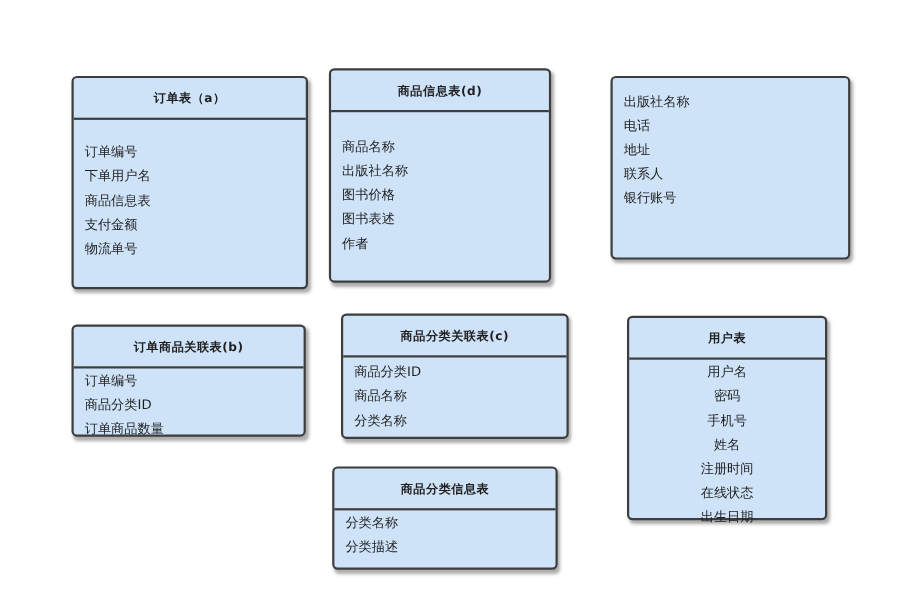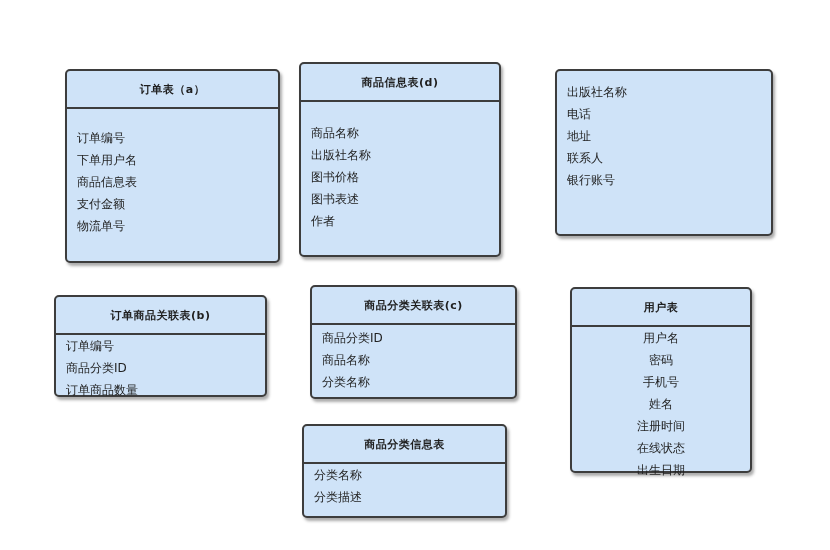--- a/index.html
+++ b/index.html
@@ -42,21 +42,21 @@
   }
   .field { white-space: nowrap; }
 
   
   .t0 { left: 65px;  top: 69px;  width: 215px; height: 194px; }
   .t0 .body { padding-top: 18px; }
   .t1 { left: 299px; top: 62px;  width: 202px; height: 195px; }
   .t1 .body { padding-top: 20px; }
   .t2 { left: 555px; top: 69px;  width: 218px; height: 167px; }
   .t2 .body { padding-top: 10px; }
-  .t3 { left: 54px;  top: 295px; width: 213px; height: 102px; }
+  .t3 { left: 65px;  top: 295px; width: 213px; height: 102px; }
   .t3 .body { padding-top: 0; }
   .t4 { left: 310px; top: 285px; width: 207px; height: 114px; }
   .t4 .body { padding-top: 2px; }
   .t5 { left: 570px; top: 287px; width: 182px; height: 186px; text-align: center; }
   .t5 .body { padding-top: 0; }
   .t6 { left: 302px; top: 424px; width: 205px; height: 94px; font-family: Liberation Serif, serif; }
   .t6 .body { padding-top: 0; }
 </style>
 </head>
 <body>

